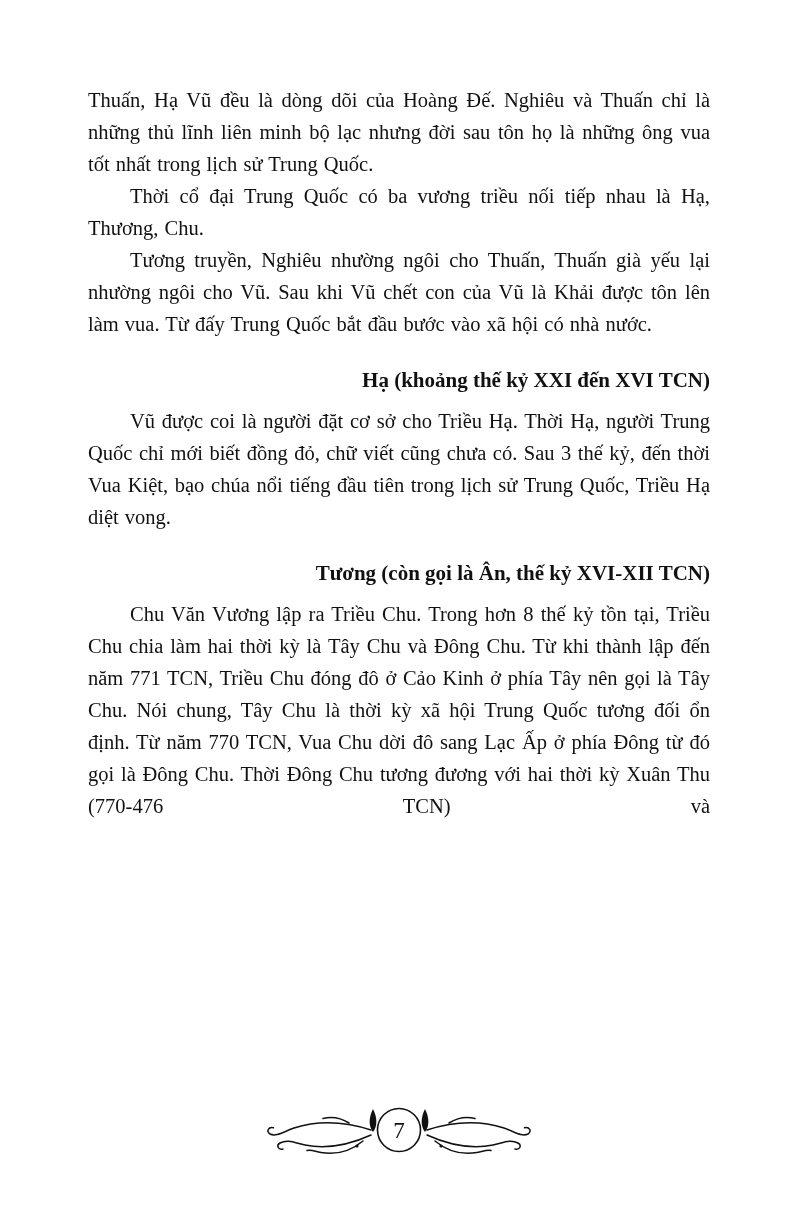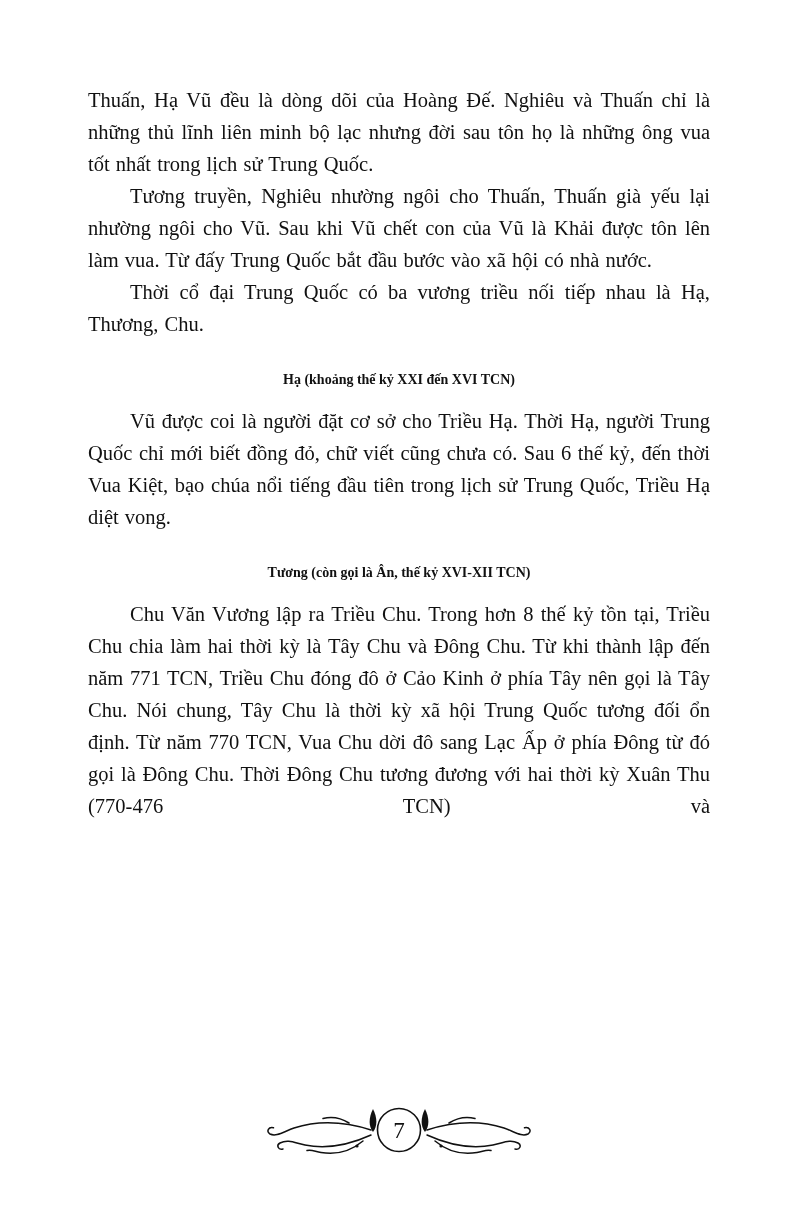--- a/index.html
+++ b/index.html
@@ -33,24 +33,24 @@
     word-spacing: 1px;
   }
   .para.no-indent {
     text-indent: 0;
   }
   .para.cut {
     text-align-last: justify;
   }
   .heading {
     margin: 24px 0 9px 0;
-    font-size: 14px;
+    font-size: 21px;
     line-height: 32px;
     font-weight: bold;
-    text-align: center;
+    text-align: right;
     text-indent: 0;
   }
   .footer {
     position: absolute;
     left: 0;
     right: 0;
     bottom: 46px;
     display: flex;
     justify-content: center;
   }
@@ -62,25 +62,25 @@
     font-size: 23px;
   }
 </style>
 </head>
 <body>
 
 <div class="page">
   <div class="content">
 
     <p class="para no-indent">Thuấn, Hạ Vũ đều là dòng dõi của Hoàng Đế. Nghiêu và Thuấn chỉ là những thủ lĩnh liên minh bộ lạc nhưng đời sau tôn họ là những ông vua tốt nhất trong lịch sử Trung Quốc.</p>
+    <p class="para">Thời cổ đại Trung Quốc có ba vương triều nối tiếp nhau là Hạ, Thương, Chu.</p>
     <p class="para">Tương truyền, Nghiêu nhường ngôi cho Thuấn, Thuấn già yếu lại nhường ngôi cho Vũ. Sau khi Vũ chết con của Vũ là Khải được tôn lên làm vua. Từ đấy Trung Quốc bắt đầu bước vào xã hội có nhà nước.</p>
-    <p class="para">Thời cổ đại Trung Quốc có ba vương triều nối tiếp nhau là Hạ, Thương, Chu.</p>
 
     <h2 class="heading">Hạ (khoảng thế kỷ XXI đến XVI TCN)</h2>
-    <p class="para">Vũ được coi là người đặt cơ sở cho Triều Hạ. Thời Hạ, người Trung Quốc chỉ mới biết đồng đỏ, chữ viết cũng chưa có. Sau 6 thế kỷ, đến thời Vua Kiệt, bạo chúa nổi tiếng đầu tiên trong lịch sử Trung Quốc, Triều Hạ diệt vong.</p>
+    <p class="para">Vũ được coi là người đặt cơ sở cho Triều Hạ. Thời Hạ, người Trung Quốc chỉ mới biết đồng đỏ, chữ viết cũng chưa có. Sau 3 thế kỷ, đến thời Vua Kiệt, bạo chúa nổi tiếng đầu tiên trong lịch sử Trung Quốc, Triều Hạ diệt vong.</p>
 
     <h2 class="heading">Tương (còn gọi là Ân, thế kỷ XVI-XII TCN)</h2>
 
     <p class="para cut">Chu Văn Vương lập ra Triều Chu. Trong hơn 8 thế kỷ tồn tại, Triều Chu chia làm hai thời kỳ là Tây Chu và Đông Chu. Từ khi thành lập đến năm 771 TCN, Triều Chu đóng đô ở Cảo Kinh ở phía Tây nên gọi là Tây Chu. Nói chung, Tây Chu là thời kỳ xã hội Trung Quốc tương đối ổn định. Từ năm 770 TCN, Vua Chu dời đô sang Lạc Ấp ở phía Đông từ đó gọi là Đông Chu. Thời Đông Chu tương đương với hai thời kỳ Xuân Thu (770-476 TCN) và</p>
 
   </div>
 
   <div class="footer">
     <svg class="ornament" width="300" height="64" viewBox="0 0 300 64" aria-hidden="true">
 

